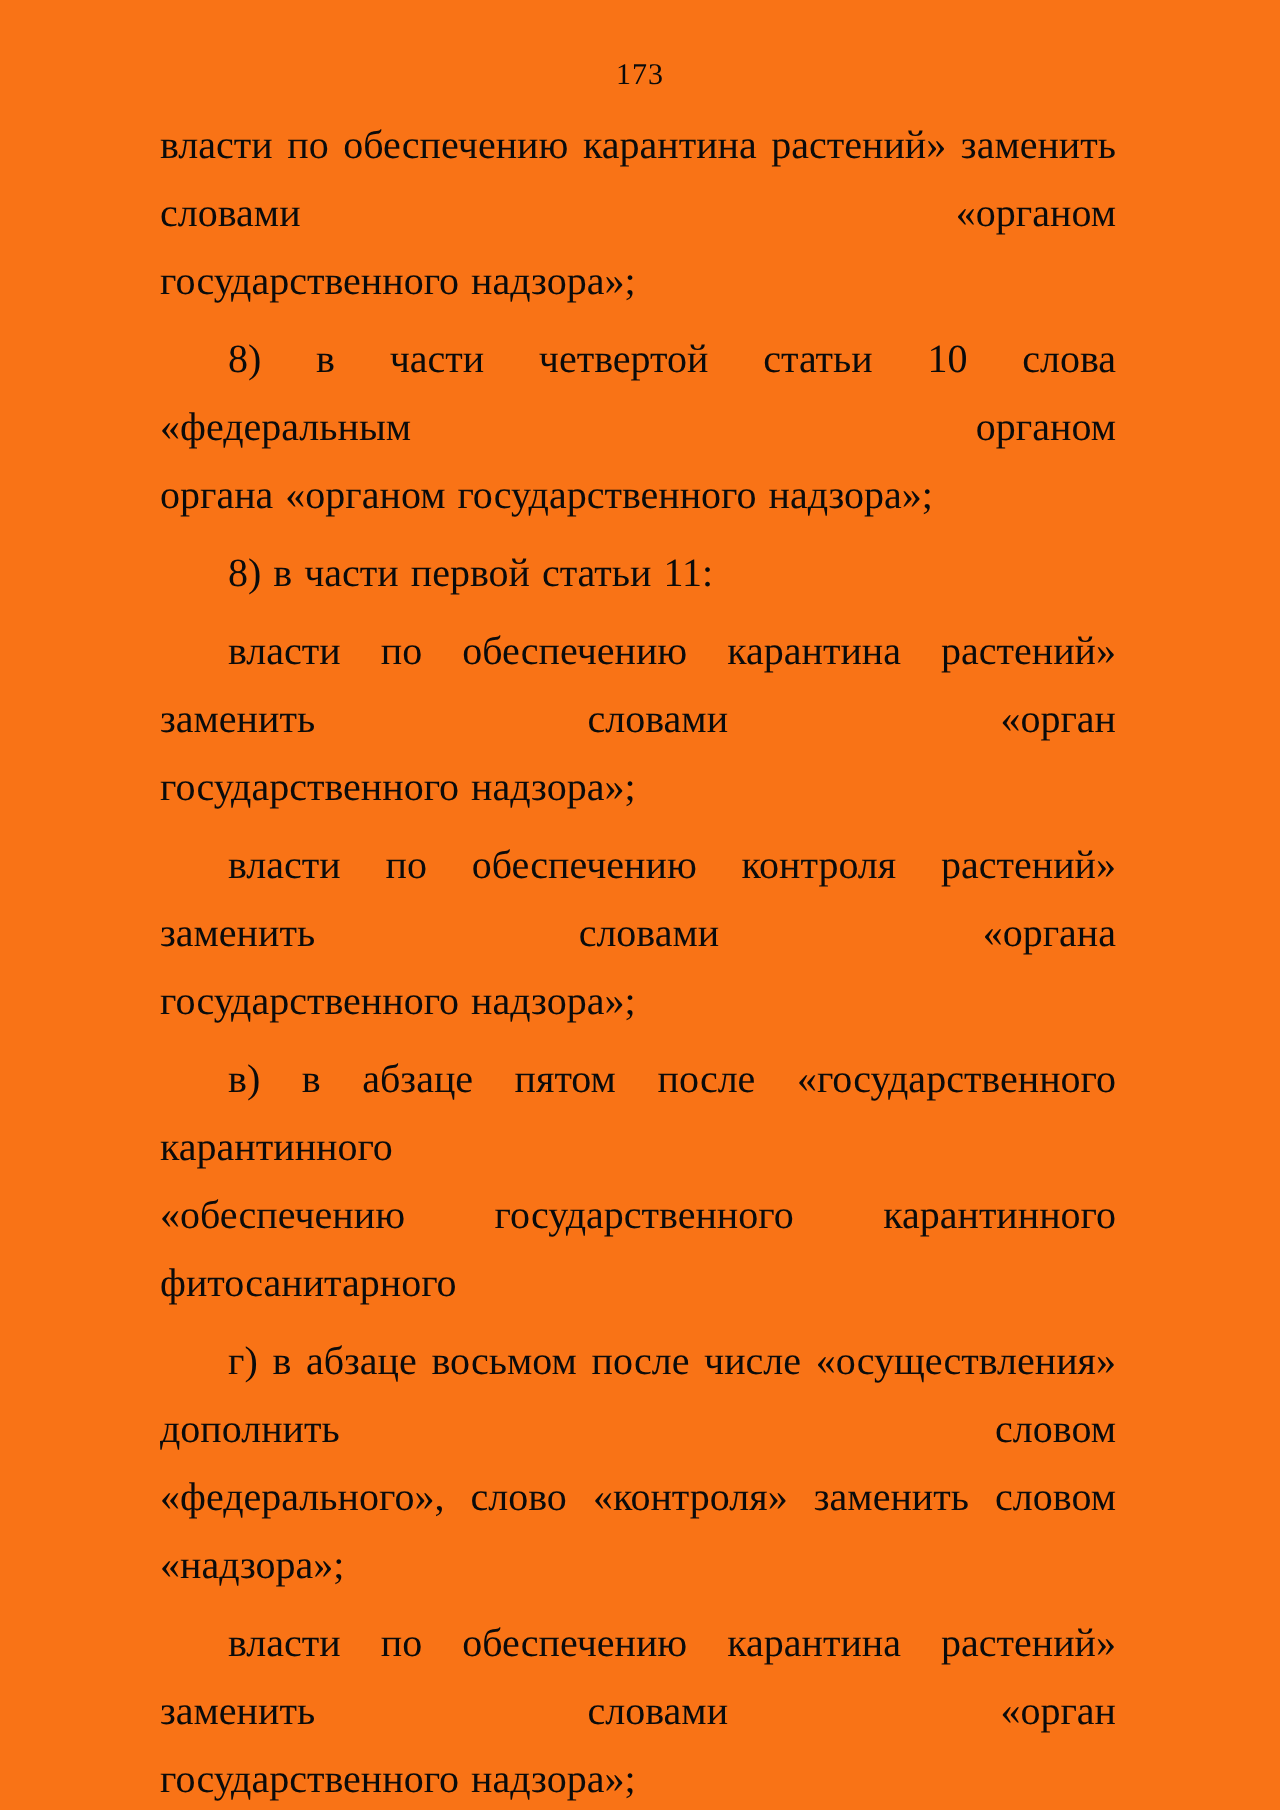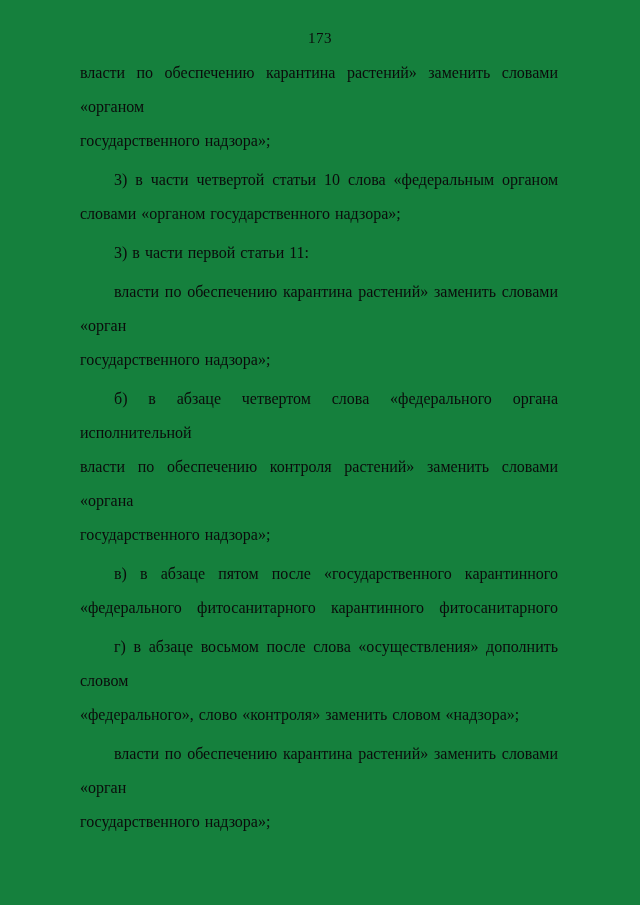--- a/index.html
+++ b/index.html
@@ -4,21 +4,21 @@
 <style>
   html, body {
     margin: 0;
     padding: 0;
     background: #ffffff;
   }
   .page {
     position: relative;
     width: 640px;
     height: 905px;
-    background: #15803d;
+    background: #f97316;
     font-family: "Liberation Serif", serif;
     color: #0b0b0b;
     overflow: hidden;
   }
   .page-number {
     position: absolute;
     top: 30px;
     left: 0;
     width: 100%;
     text-align: center;
@@ -26,21 +26,21 @@
     letter-spacing: 0.5px;
   }
   .doc-body {
     position: absolute;
     top: 56px;
     left: 80px;
     width: 478px;
   }
   .para {
     margin: 0 0 5px 0;
-    font-size: 16px;
+    font-size: 20px;
     line-height: 34px;
     word-spacing: 1px;
   }
   .para.indent .line:first-child {
     text-indent: 34px;
   }
   .line {
     text-align: justify;
     text-align-last: justify;
   }
@@ -52,41 +52,40 @@
 <body>
 
 <div class="page">
   <div class="page-number">173</div>
   <div class="doc-body">
       <div class="para">
         <div class="line">власти по обеспечению карантина растений» заменить словами «органом</div>
         <div class="line last">государственного надзора»;</div>
       </div>
       <div class="para indent">
-        <div class="line">3) в части четвертой статьи 10 слова «федеральным органом</div>
-        <div class="line last">словами «органом государственного надзора»;</div>
+        <div class="line">8) в части четвертой статьи 10 слова «федеральным органом</div>
+        <div class="line last">органа «органом государственного надзора»;</div>
       </div>
       <div class="para indent">
-        <div class="line last">3) в  части первой статьи 11:</div>
+        <div class="line last">8) в  части первой статьи 11:</div>
       </div>
       <div class="para indent">
         <div class="line">власти по обеспечению карантина растений» заменить словами «орган</div>
         <div class="line last">государственного надзора»;</div>
       </div>
       <div class="para indent">
-        <div class="line">б) в абзаце четвертом слова «федерального органа исполнительной</div>
         <div class="line">власти по обеспечению контроля растений» заменить словами «органа</div>
         <div class="line last">государственного надзора»;</div>
       </div>
       <div class="para indent">
         <div class="line">в) в абзаце пятом после «государственного карантинного</div>
-        <div class="line">«федерального фитосанитарного карантинного фитосанитарного</div>
+        <div class="line">«обеспечению государственного карантинного фитосанитарного</div>
       </div>
       <div class="para indent">
-        <div class="line">г) в абзаце восьмом после слова «осуществления» дополнить словом</div>
+        <div class="line">г) в абзаце восьмом после числе «осуществления» дополнить словом</div>
         <div class="line last">«федерального», слово «контроля» заменить словом «надзора»;</div>
       </div>
       <div class="para indent">
         <div class="line">власти по обеспечению карантина растений» заменить словами «орган</div>
         <div class="line last">государственного надзора»;</div>
       </div>
     </div>
 </div>
 
 </body></html>

